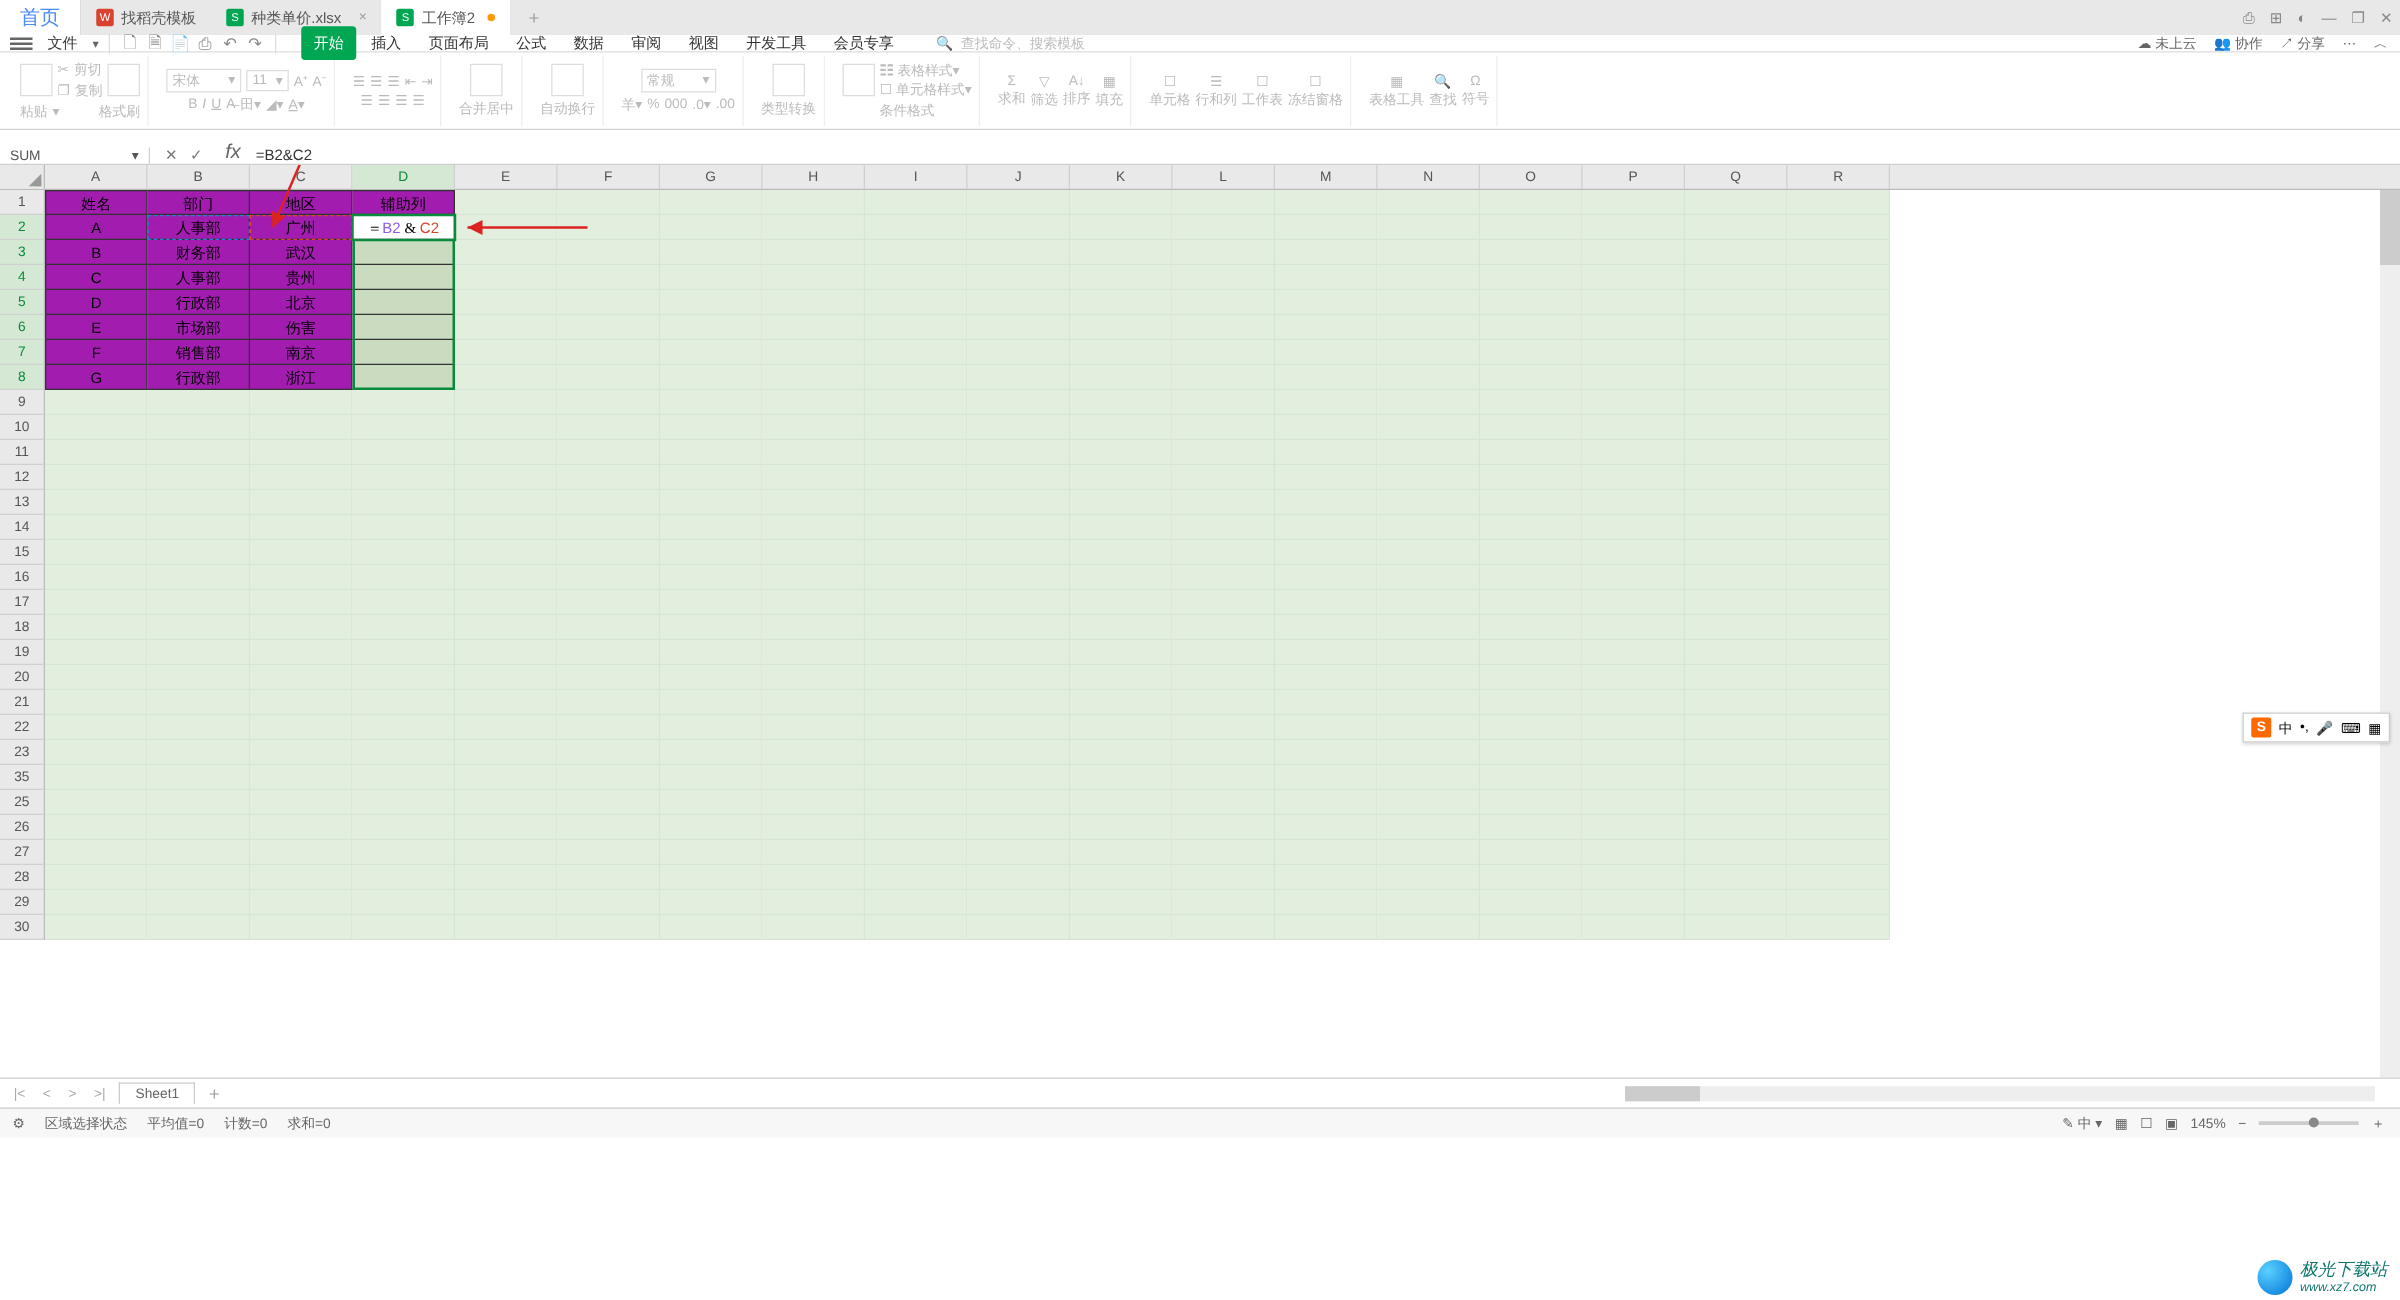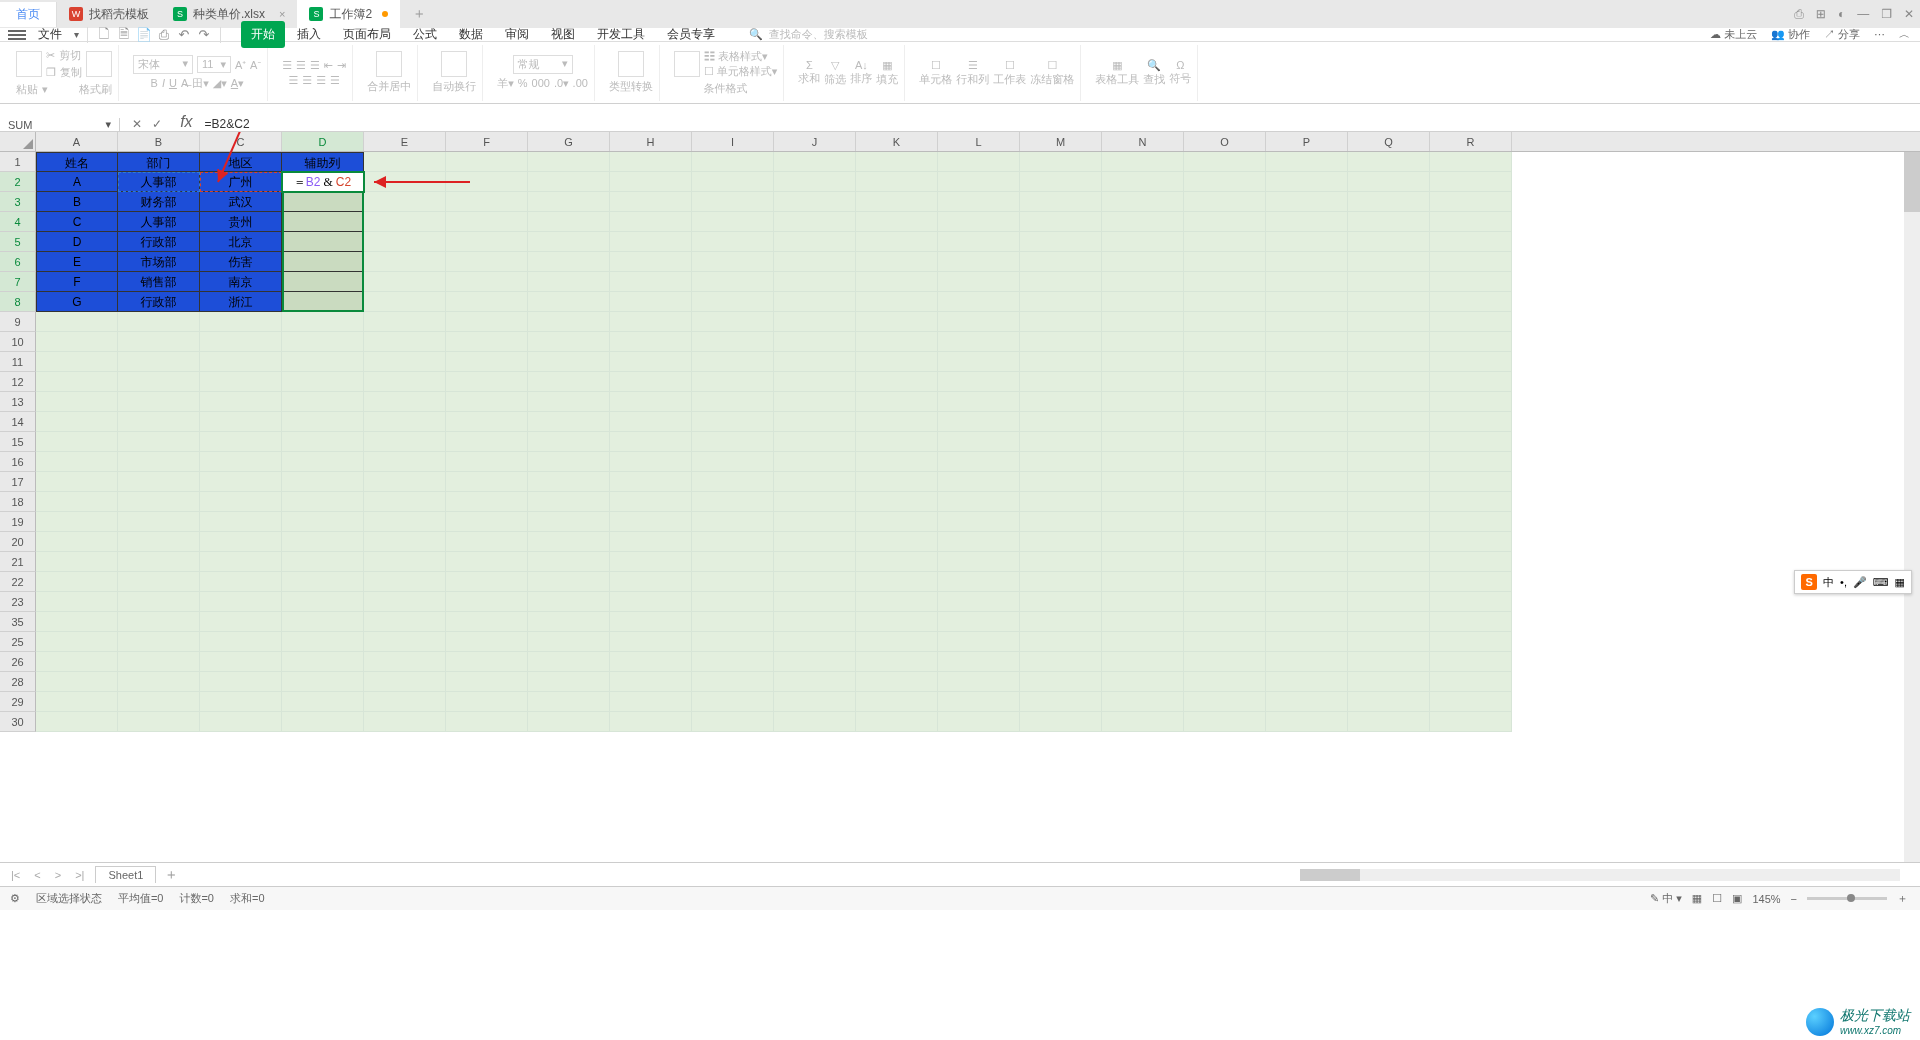--- a/index.html
+++ b/index.html
@@ -1,20 +1,20 @@
 <!DOCTYPE html>
 <html><head>
 <meta charset="utf-8">
 <style>
 * { box-sizing: border-box; margin: 0; padding: 0; font-family: "Microsoft YaHei", sans-serif; }
 body { background: #fff; width: 1920px; height: 1040px; overflow: hidden; position: relative; }
 
 
 .title-bar { height: 28px; background: #e8e8e8; display: flex; align-items: center; position: relative; }
-.tab-home { background: #fff; color: #4b8bf4; font-size: 12px; padding: 4px 16px; border-right: 1px solid #ddd; }
+.tab-home { background: #fff; color: #4b8bf4; font-size: 16px; padding: 4px 16px; border-right: 1px solid #ddd; }
 .tab-file { display: flex; align-items: center; padding: 0 12px; font-size: 12px; color: #555; height: 100%; gap: 6px; position: relative; }
 .tab-file .close-x { margin-left: 8px; color: #999; font-size: 11px; }
 .tab-file.active { background: #fff; }
 .tab-dot { width: 6px; height: 6px; background: #f90; border-radius: 50%; margin-left: 4px; }
 .tab-icon { width: 14px; height: 14px; display: inline-flex; align-items: center; justify-content: center; }
 .tab-icon.red { background: #d94230; color: #fff; font-size: 9px; border-radius: 2px; }
 .tab-icon.green { background: #00a651; color: #fff; font-size: 9px; border-radius: 2px; }
 .tab-plus { padding: 0 12px; color: #999; font-size: 14px; }
 .title-right { position: absolute; right: 6px; display: flex; gap: 12px; align-items: center; color: #888; font-size: 12px; }
 .title-right span { cursor: default; }
@@ -53,21 +53,21 @@
 .col-headers { display: flex; height: 20px; background: #e9e9e9; border-bottom: 1px solid #bbb; }
 .row-header-corner { width: 36px; border-right: 1px solid #bbb; background: #e9e9e9; position: relative; }
 .row-header-corner::after { content: ""; position: absolute; right: 2px; bottom: 2px; border: 5px solid transparent; border-right-color: #999; border-bottom-color: #999; }
 .col-h { width: 82px; border-right: 1px solid #d0d0d0; text-align: center; font-size: 11px; color: #555; line-height: 20px; }
 .col-h.sel { background: #d4e8d4; color: #0a8a3c; }
 .row-h { width: 36px; border-right: 1px solid #bbb; border-bottom: 1px solid #d0d0d0; text-align: center; font-size: 11px; color: #555; line-height: 20px; background: #e9e9e9; }
 .row-h.sel { background: #d4e8d4; color: #0a8a3c; }
 .rows-container { position: relative; }
 .sheet-row { display: flex; height: 20px; }
 .cell { width: 82px; border-right: 1px solid #d7e5d7; border-bottom: 1px solid #d7e5d7; font-size: 12px; text-align: center; line-height: 20px; background: #e3efde; position: relative; }
-.cell.tbl { background: #1d4ed8; border-right: 1px solid #333; border-bottom: 1px solid #333; }
+.cell.tbl { background: #a21caf; border-right: 1px solid #333; border-bottom: 1px solid #333; }
 .cell.tbl-top { border-top: 1px solid #333; }
 .cell.tbl-left { border-left: 1px solid #333; }
 .cell.sel-range { background: #cadbc0; }
 .cell.marq-blue { outline: 1px dashed #2e7cd6; outline-offset: -1px; }
 .cell.marq-red { outline: 1px dashed #d6452e; outline-offset: -1px; }
 .cell.active-cell { background: #fff; outline: 2px solid #0a8a3c; outline-offset: -1px; z-index: 5; font-family: "SimSun"; font-size: 12px; }
 .cell.active-cell .ref-b { color: #8b5cf6; margin-top: 11px; }
 .cell.active-cell .ref-c { color: #d6452e; }
 .sel-border { position: absolute; border: 2px solid #0a8a3c; pointer-events: none; z-index: 3; }
 
@@ -894,20 +894,41 @@
         <div class="cell"></div>
         <div class="cell"></div>
         <div class="cell"></div>
         <div class="cell"></div>
         <div class="cell"></div>
         <div class="cell"></div>
         <div class="cell"></div>
         <div class="cell"></div>
       </div>
       <div class="sheet-row">
+        <div class="row-h">27</div>
+        <div class="cell"></div>
+        <div class="cell"></div>
+        <div class="cell"></div>
+        <div class="cell"></div>
+        <div class="cell"></div>
+        <div class="cell"></div>
+        <div class="cell"></div>
+        <div class="cell"></div>
+        <div class="cell"></div>
+        <div class="cell"></div>
+        <div class="cell"></div>
+        <div class="cell"></div>
+        <div class="cell"></div>
+        <div class="cell"></div>
+        <div class="cell"></div>
+        <div class="cell"></div>
+        <div class="cell"></div>
+        <div class="cell"></div>
+      </div>
+      <div class="sheet-row">
         <div class="row-h">28</div>
         <div class="cell"></div>
         <div class="cell"></div>
         <div class="cell"></div>
         <div class="cell"></div>
         <div class="cell"></div>
         <div class="cell"></div>
         <div class="cell"></div>
         <div class="cell"></div>
         <div class="cell"></div>

